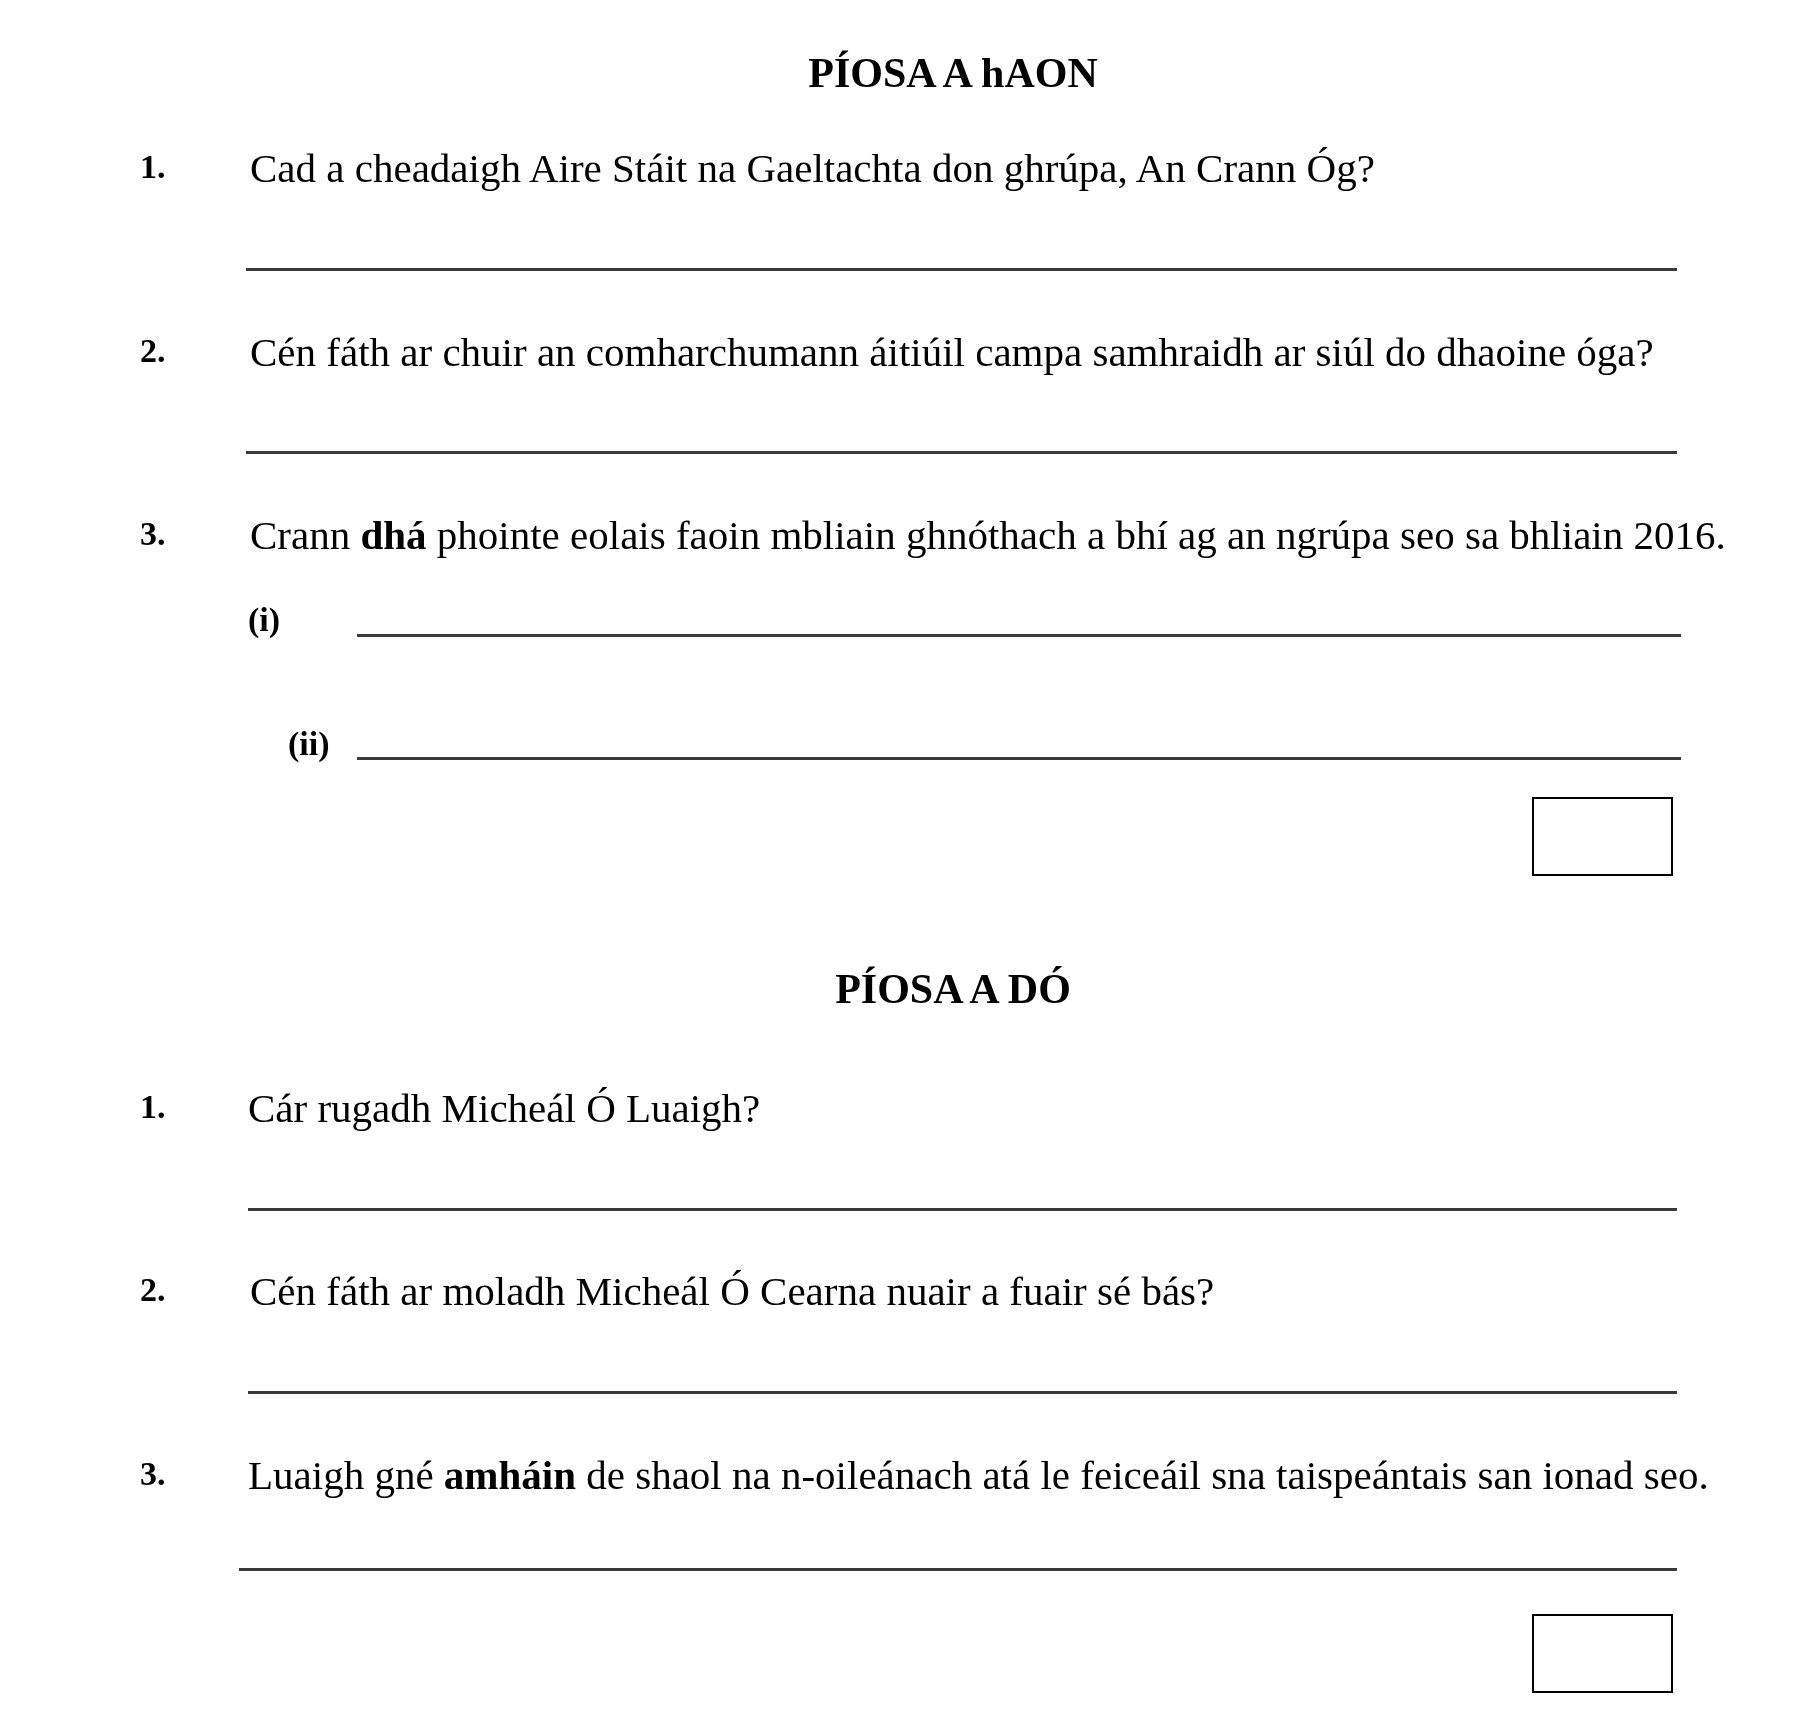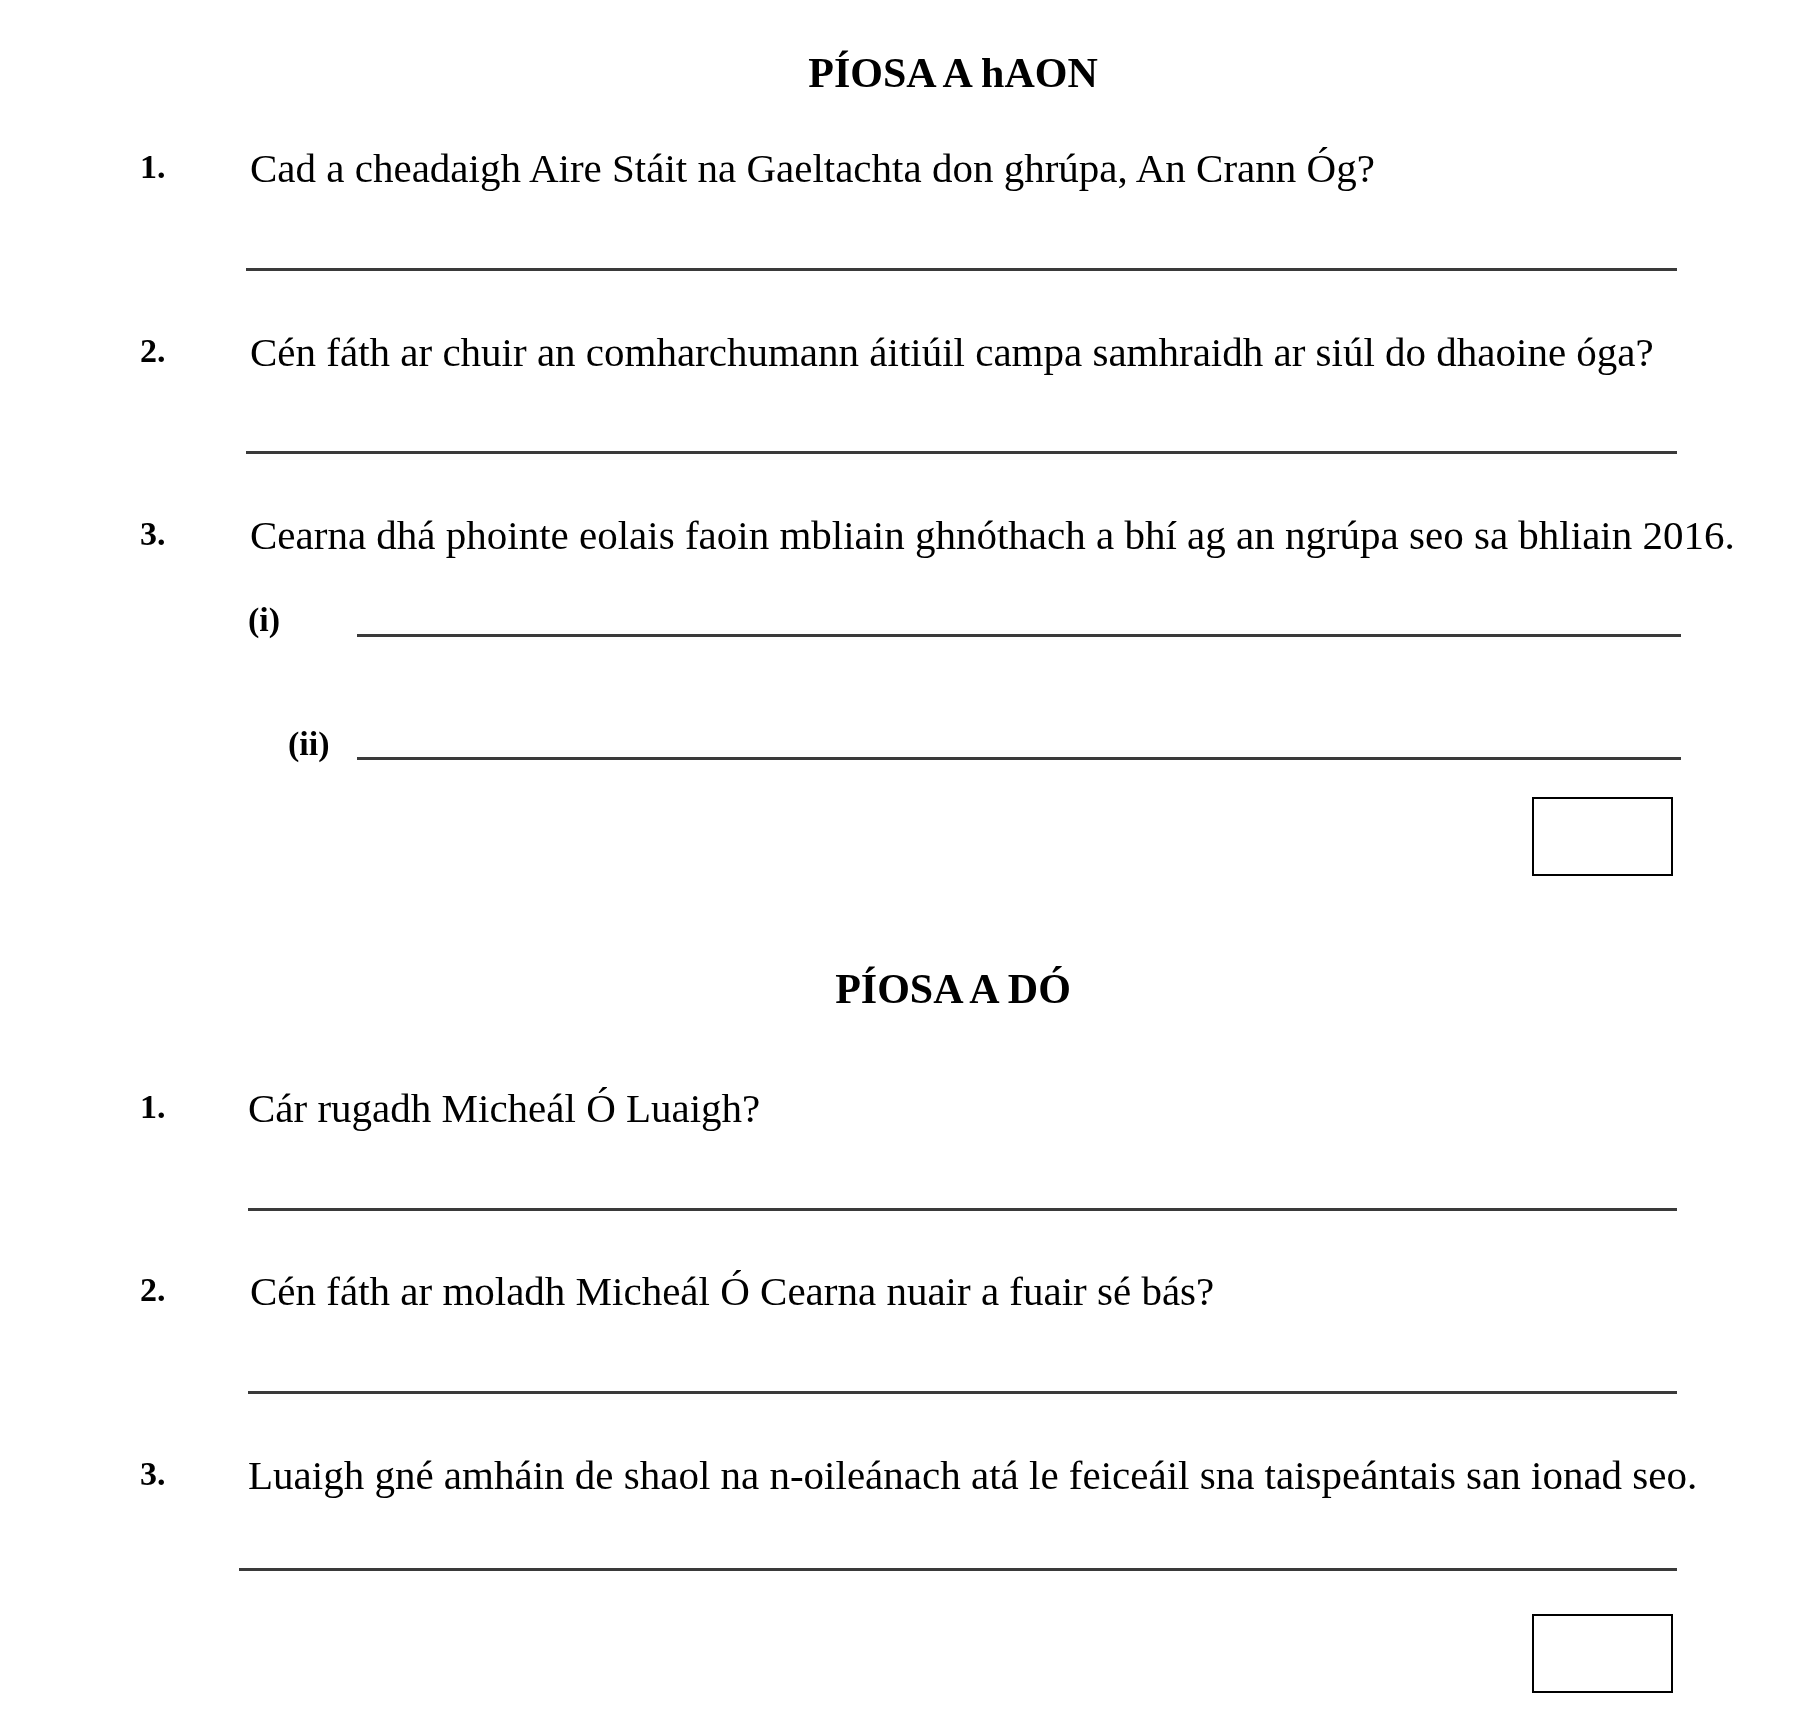--- a/index.html
+++ b/index.html
@@ -32,21 +32,21 @@
       font-size: 34px;
       line-height: 1;
     }
     .qtext {
       position: absolute;
       left: 250px;
       font-size: 41px;
       line-height: 1;
       white-space: nowrap;
     }
-    .qtext b { font-weight: normal; }
+    .qtext b { font-weight: bold; }
     .sublabel {
       position: absolute;
       left: 248px;
       font-weight: bold;
       font-size: 34px;
       line-height: 1;
     }
     .answer-line {
       position: absolute;
       height: 0;
@@ -69,21 +69,21 @@
 
   <div class="qnum" style="top:150px;">1.</div>
   <div class="qtext" style="top:148px;">Cad a cheadaigh Aire Stáit na Gaeltachta don ghrúpa, An Crann Óg?</div>
   <div class="answer-line" style="left:246px; width:1431px; top:268px;"></div>
 
   <div class="qnum" style="top:334px;">2.</div>
   <div class="qtext" style="top:332px;">Cén fáth ar chuir an comharchumann áitiúil campa samhraidh ar siúl do dhaoine óga?</div>
   <div class="answer-line" style="left:246px; width:1431px; top:451px;"></div>
 
   <div class="qnum" style="top:517px;">3.</div>
-  <div class="qtext" style="top:515px;"><span>Cearna </span><b>dhá</b><span> phointe eolais faoin mbliain ghnóthach a bhí ag an ngrúpa seo sa bhliain 2016.</span></div>
+  <div class="qtext" style="top:515px;"><span>Crann </span><b>dhá</b><span> phointe eolais faoin mbliain ghnóthach a bhí ag an ngrúpa seo sa bhliain 2016.</span></div>
 
   <div class="sublabel" style="top:603px;">(i)</div>
   <div class="answer-line" style="left:357px; width:1324px; top:634px;"></div>
 
   <div class="sublabel" style="top:727px;margin-left:40px;">(ii)</div>
   <div class="answer-line" style="left:357px; width:1324px; top:757px;"></div>
 
   <div class="mark-box" style="left:1532px; top:797px;"></div>
 </div>
 

